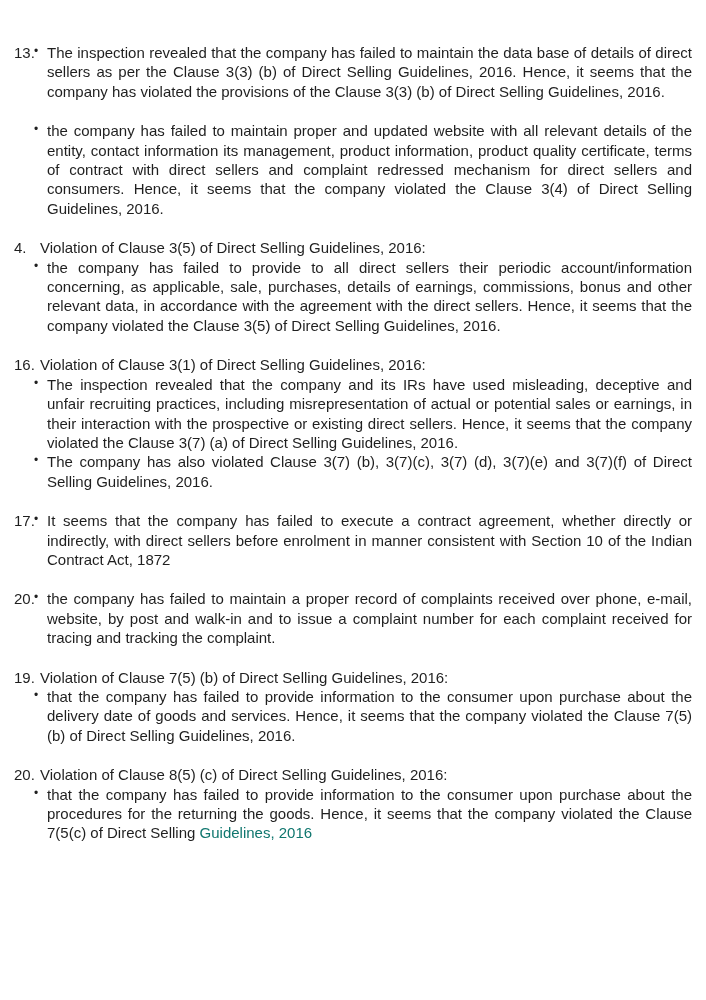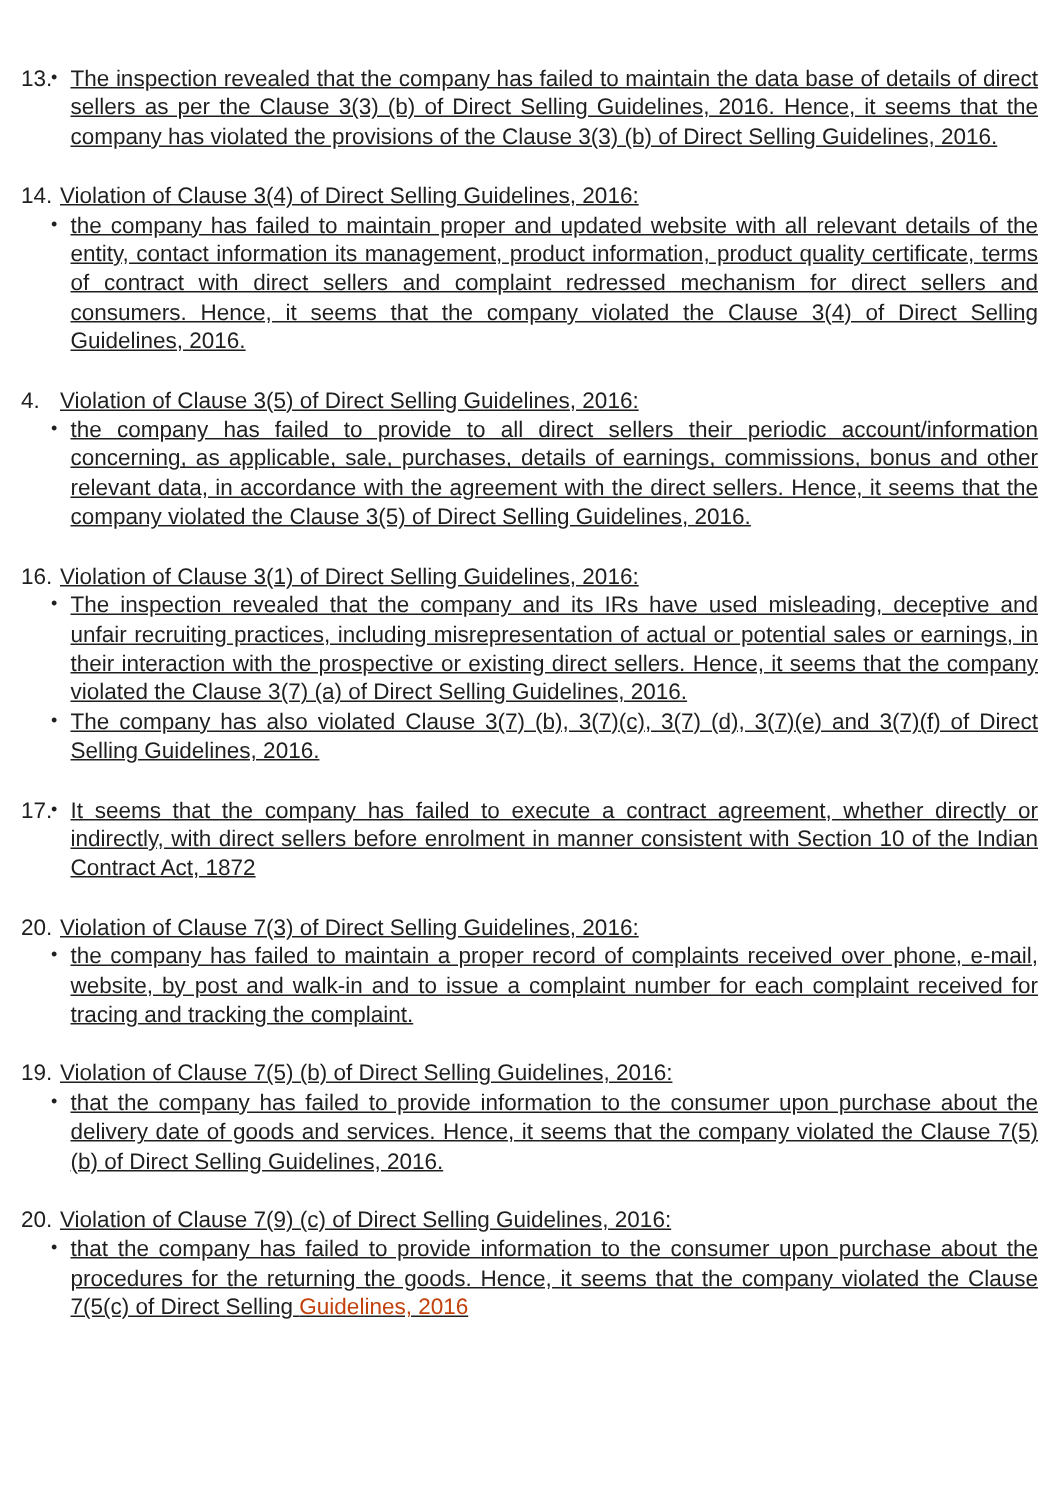--- a/index.html
+++ b/index.html
@@ -11,21 +11,20 @@
     font-family: "Liberation Sans", "DejaVu Sans", sans-serif;
     color: #1f1f1f;
   }
   .page {
     box-sizing: border-box;
     width: 706px;
     height: 1000px;
     padding: 43px 14px 0 14px;
     font-size: 15px;
     line-height: 19.4px;
-    text-decoration: underline;
   }
   .item { margin-bottom: 20px; }
   .item:last-child { margin-bottom: 0; }
   .heading-row {
     position: relative;
     padding-left: 26px;
     text-align: left;
   }
   .num {
     position: absolute;
@@ -38,42 +37,38 @@
     padding-left: 14px;
     text-align: justify;
     text-align-last: left;
   }
   .marker {
     position: absolute;
     left: 1px;
     top: -1px;
     font-size: 12px;
   }
-  .faded { color: #c2410c; }
+  .faded { color: #0f766e; }
 </style>
 </head>
 <body>
 
 <div class="page">
 
   <section class="item">
     <div class="heading-row">
       <span class="num">13.</span>
     </div>
     <div class="bullet">
       <span class="marker">•</span>
       <span class="bullet-text">The inspection revealed that the company has failed to maintain the data base of details of direct sellers as per the Clause 3(3) (b) of Direct Selling Guidelines, 2016. Hence, it seems that the company has violated the provisions of the Clause 3(3) (b) of Direct Selling Guidelines, 2016.</span>
     </div>
   </section>
 
   <section class="item">
-    <div class="heading-row">
-      <span class="num">14.</span>
-      <span class="heading">Violation of Clause 3(4) of Direct Selling Guidelines, 2016:</span>
-    </div>
     <div class="bullet">
       <span class="marker">•</span>
       <span class="bullet-text">the company has failed to maintain proper and updated website with all relevant details of the entity, contact information its management, product information, product quality certificate, terms of contract with direct sellers and complaint redressed mechanism for direct sellers and consumers. Hence, it seems that the company violated the Clause 3(4) of Direct Selling Guidelines, 2016.</span>
     </div>
   </section>
 
   <section class="item">
     <div class="heading-row">
       <span class="num">4.</span>
       <span class="heading">Violation of Clause 3(5) of Direct Selling Guidelines, 2016:</span>
@@ -105,21 +100,20 @@
     </div>
     <div class="bullet">
       <span class="marker">•</span>
       <span class="bullet-text">It seems that the company has failed to execute a contract agreement, whether directly or indirectly, with direct sellers before enrolment in manner consistent with Section 10 of the Indian Contract Act, 1872</span>
     </div>
   </section>
 
   <section class="item">
     <div class="heading-row">
       <span class="num">20.</span>
-      <span class="heading">Violation of Clause 7(3) of Direct Selling Guidelines, 2016:</span>
     </div>
     <div class="bullet">
       <span class="marker">•</span>
       <span class="bullet-text">the company has failed to maintain a proper record of complaints received over phone, e-mail, website, by post and walk-in and to issue a complaint number for each complaint received for tracing and tracking the complaint.</span>
     </div>
   </section>
 
   <section class="item">
     <div class="heading-row">
       <span class="num">19.</span>
@@ -127,20 +121,20 @@
     </div>
     <div class="bullet">
       <span class="marker">•</span>
       <span class="bullet-text">that the company has failed to provide information to the consumer upon purchase about the delivery date of goods and services. Hence, it seems that the company violated the Clause 7(5) (b) of Direct Selling Guidelines, 2016.</span>
     </div>
   </section>
 
   <section class="item">
     <div class="heading-row">
       <span class="num">20.</span>
-      <span class="heading">Violation of Clause 7(9) (c) of Direct Selling Guidelines, 2016:</span>
+      <span class="heading">Violation of Clause 8(5) (c) of Direct Selling Guidelines, 2016:</span>
     </div>
     <div class="bullet">
       <span class="marker">•</span><span class="bullet-text">that the company has failed to provide information to the consumer upon purchase about the procedures for the returning the goods. Hence, it seems that the company violated the Clause 7(5(c) of Direct Selling </span><span class="bullet-text faded">Guidelines, 2016</span>
     </div>
   </section>
 
 </div>
 
 </body></html>

